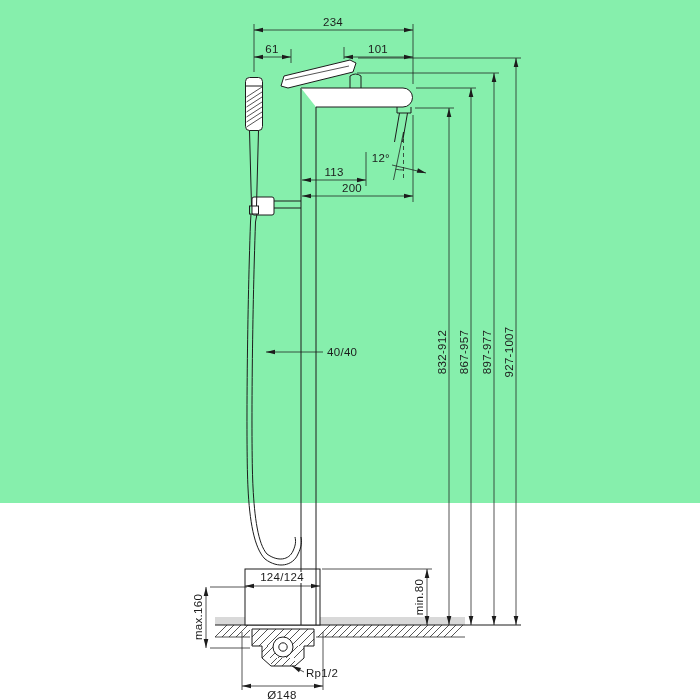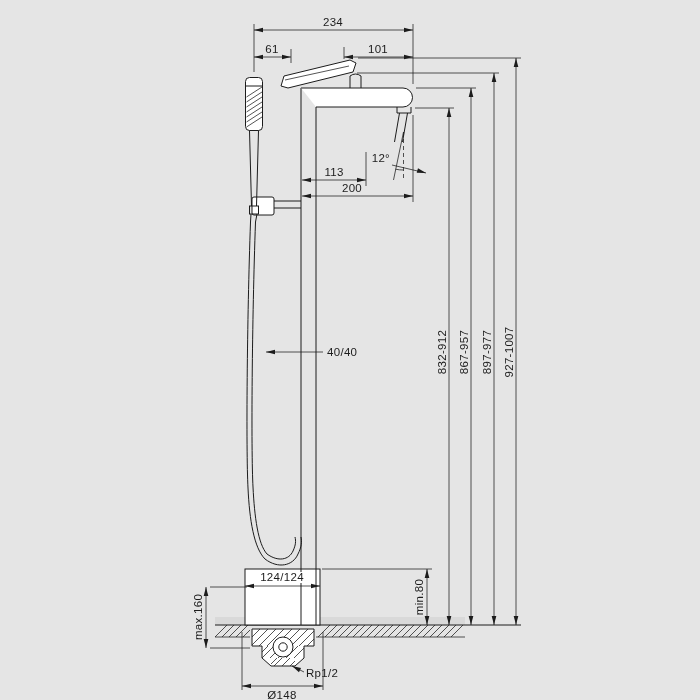--- a/index.html
+++ b/index.html
@@ -1,16 +1,16 @@
 <!DOCTYPE html>
 <html><head>
 <meta charset="utf-8">
 <style>
   html,body{margin:0;padding:0;width:700px;height:700px;background:#ffffff;overflow:hidden;}
-  .canvas{width:700px;height:700px;background:#e5e5e5;}
+  .canvas{width:700px;height:503px;background:#86efac;}
   svg{display:block;}
   .ln{stroke:#1c1c1c;stroke-width:1;fill:none;stroke-linecap:butt;}
   .thin{stroke:#1c1c1c;stroke-width:0.75;fill:none;}
   .dash{stroke-dasharray:4 3;}
   .wfill{fill:#ffffff;}
   .gray{fill:#d9d9d9;stroke:none;}
   .dimtext{font-family:"Liberation Sans",sans-serif;font-size:11.5px;fill:#1c1c1c;letter-spacing:0.3px;}
 </style>
 </head>
 <body>

